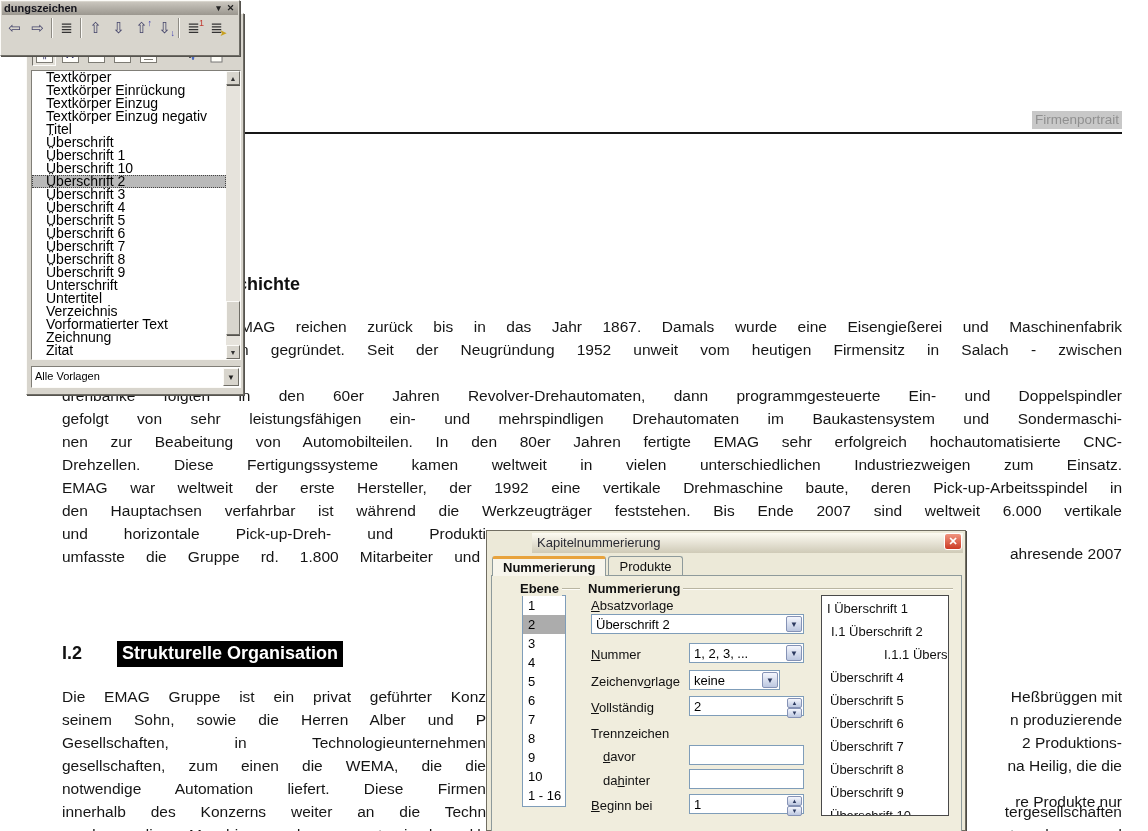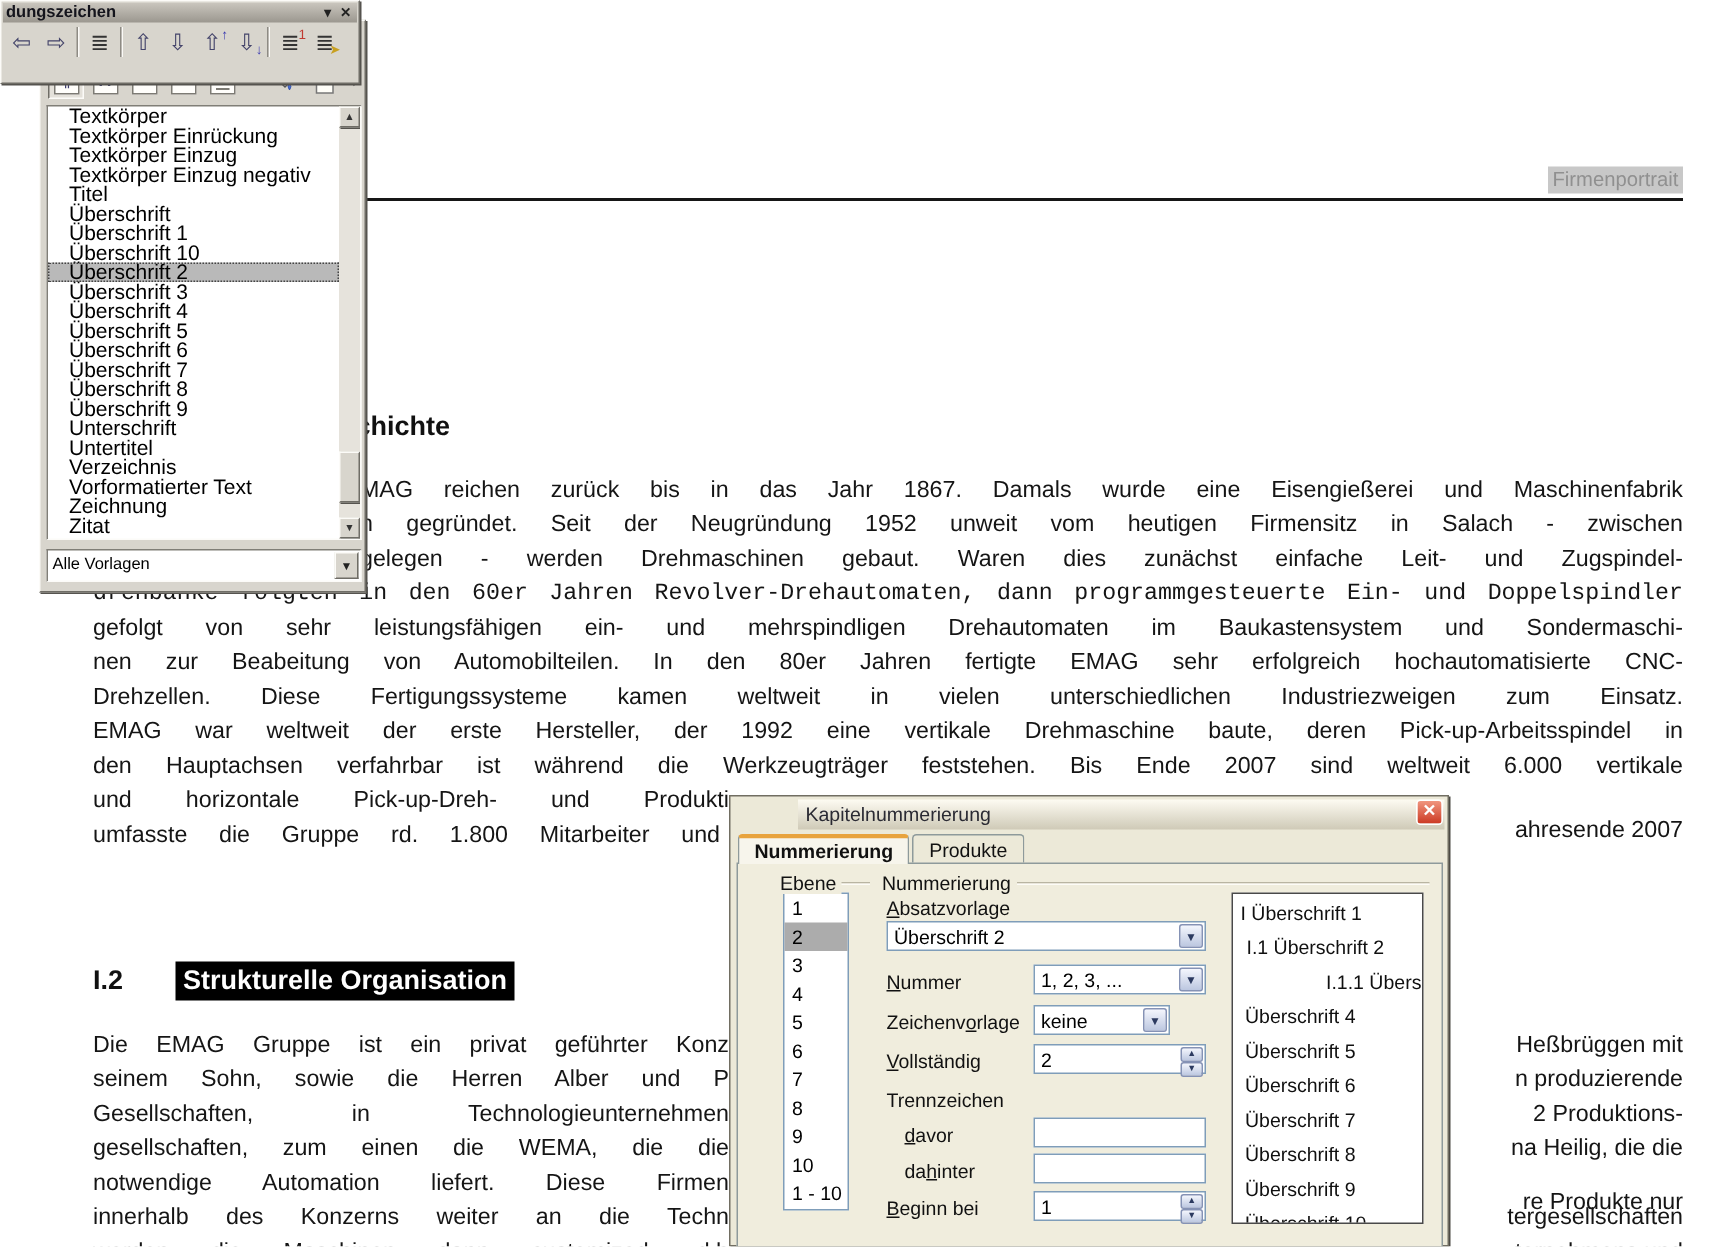--- a/index.html
+++ b/index.html
@@ -69,21 +69,21 @@
          font-size:13px; line-height:20px; padding-left:5px;margin-left:43px; }
   #dlg .close { position:absolute; right:3px; top:2px; width:18px; height:17px; border-radius:3px;
          background:linear-gradient(180deg,#f0957f,#cc3a24); border:1px solid #fff; color:#fff;
          font-size:11px; line-height:15px; text-align:center; font-weight:bold; }
   .tabs { position:absolute; left:5px; top:25px; height:20px; display:flex; font-size:13px; }
   .tab { padding:2px 10px 0 10px; border:1px solid #8e9a9b; border-bottom:none;
          border-radius:3px 3px 0 0; margin-right:2px; background:#ece9d8; color:#111; }
   .tab.active { background:#f7f5ec; font-weight:bold; border-top:3px solid #e8a33d; padding-top:1px; position:relative; z-index:2; }
   .tabpage { position:absolute; left:4px; top:44px; width:471px; height:257px;
          border:1px solid #8e9a9b; background:#f0eddd; }
-  .groupcap { position:absolute; font-size:13px; color:#111; background:#f0eddd; padding:0 3px; z-index:2; }
+  .groupcap { position:absolute; font-size:13px; color:#111; background:#f0eddd; padding:0 3px; z-index:2;font-weight:bold; }
   .groupline { position:absolute; height:2px; border-top:1px solid #b9b5a2; border-bottom:1px solid #fdfcf7; }
   .dlabel { position:absolute; font-size:13px; color:#111; white-space:nowrap; }
   .dlabel u { text-decoration:underline; }
   #levelbox { position:absolute; left:30px; top:64px; width:44px; height:212px; background:#fff;
          border:1px solid #7f9db9; font-size:13px; }
   .lvl { height:19px; line-height:19px; padding-left:5px; }
   .lvl.sel { background:#acacac; }
   .field { position:absolute; height:20px; background:#fff; border:1px solid #7f9db9; font-size:13px; }
   .field .val { position:absolute; left:4px; top:2px; white-space:nowrap; color:#000; }
   .field .arrow { position:absolute; right:1px; top:1px; bottom:1px; width:16px;
@@ -104,22 +104,21 @@
 
 <div id="screen">
 
   <div class="header-field">Firmenportrait</div>
   <div class="header-line"></div>
 
   <div class="h1frag" style="left:237px; top:274px;">chichte</div>
 
   <div class="jline" style="left:240px; width:882px; top:315px;">MAG reichen zurück bis in das Jahr 1867. Damals wurde eine Eisengießerei und Maschinenfabrik</div>
   <div class="jline" style="left:240px; width:882px; top:338px;">n gegründet. Seit der Neugründung 1952 unweit vom heutigen Firmensitz in Salach - zwischen</div>
-  <div class="jline" style="left:240px; width:882px; top:361px;">gelegen - werden Drehmaschinen gebaut. Waren dies zunächst einfache Leit- und Zugspindel-</div>
-  <div class="jline" style="left:62px; width:1060px; top:384px;font-family:Liberation Mono, monospace;">drehbänke folgten in den 60er Jahren Revolver-Drehautomaten, dann programmgesteuerte Ein- und Doppelspindler</div>
+  <div class="jline" style="left:62px; width:1060px; top:384px;">drehbänke folgten in den 60er Jahren Revolver-Drehautomaten, dann programmgesteuerte Ein- und Doppelspindler</div>
   <div class="jline" style="left:62px; width:1060px; top:407px;">gefolgt von sehr leistungsfähigen ein- und mehrspindligen Drehautomaten im Baukastensystem und Sondermaschi-</div>
   <div class="jline" style="left:62px; width:1060px; top:430px;">nen zur Beabeitung von Automobilteilen. In den 80er Jahren fertigte EMAG sehr erfolgreich hochautomatisierte CNC-</div>
   <div class="jline" style="left:62px; width:1060px; top:453px;">Drehzellen. Diese Fertigungssysteme kamen weltweit in vielen unterschiedlichen Industriezweigen zum Einsatz.</div>
   <div class="jline" style="left:62px; width:1060px; top:476px;">EMAG war weltweit der erste Hersteller, der 1992 eine vertikale Drehmaschine baute, deren Pick-up-Arbeitsspindel in</div>
   <div class="jline" style="left:62px; width:1060px; top:499px;">den Hauptachsen verfahrbar ist während die Werkzeugträger feststehen. Bis Ende 2007 sind weltweit 6.000 vertikale</div>
   <div class="jline" style="left:62px; width:424px; top:522px;">und horizontale Pick-up-Dreh- und Produkti</div>
   <div class="rfrag" style="top:542px;">ahresende 2007</div>
   <div class="jline" style="left:62px; width:418px; top:545px;">umfasste die Gruppe rd. 1.800 Mitarbeiter und</div>
 
   <div class="h2row">I.2</div>
@@ -296,21 +295,21 @@
         <div class="lvl">1</div>
         <div class="lvl sel">2</div>
         <div class="lvl">3</div>
         <div class="lvl">4</div>
         <div class="lvl">5</div>
         <div class="lvl">6</div>
         <div class="lvl">7</div>
         <div class="lvl">8</div>
         <div class="lvl">9</div>
         <div class="lvl">10</div>
-        <div class="lvl">1 - 10</div>
+        <div class="lvl">1 - 16</div>
       </div>
 
       <div class="dlabel" style="left:99px; top:22px;"><u>A</u>bsatzvorlage</div>
       <div class="field" style="left:99px; top:38px; width:213px;">
         <span class="val">Überschrift 2</span>
         <div class="arrow">
             <span>▼</span>
           </div>
       </div>
 

